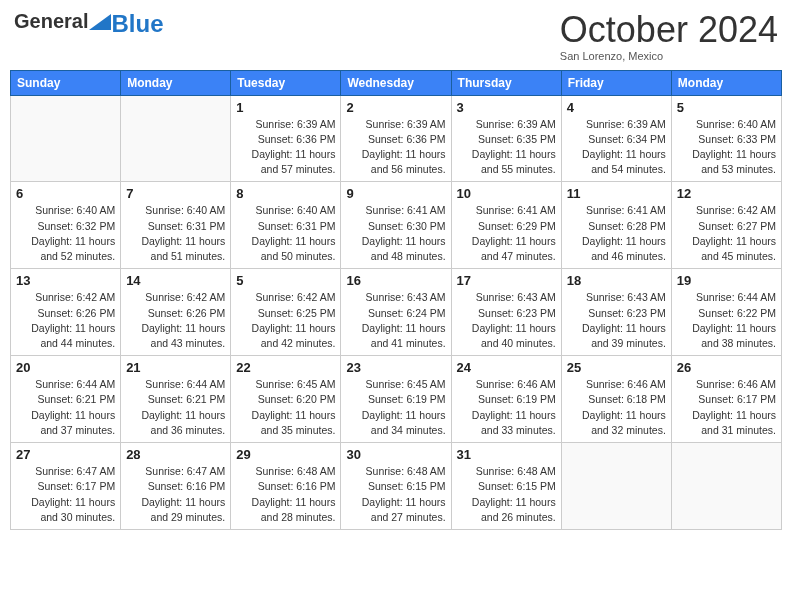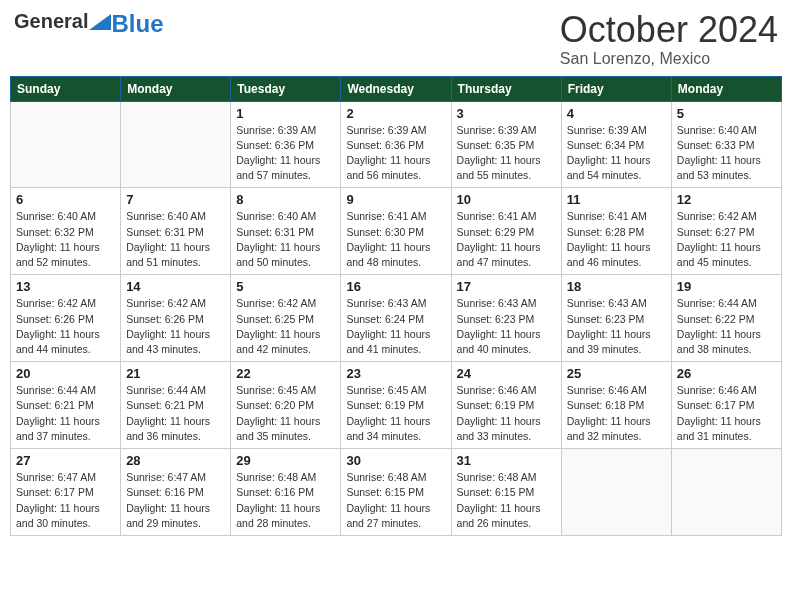--- a/index.html
+++ b/index.html
@@ -24,30 +24,30 @@
     }
     .title-section {
     }
     .month-year {
       font-size: 36px;
       font-weight: normal;
       color: #333;
       line-height: 1.1;
     }
     .location {
-      font-size: 16px;
+      font-size: 11px;
       color: #555;
     }
     .calendar {
       width: 100%;
       border-collapse: collapse;
       font-size: 11px;
     }
     .calendar th {
-      background-color: #14532d;
+      background-color: #3b82f6;
       color: #fff;
       text-align: left;
       padding: 5px 6px;
       font-size: 12px;
       font-weight: bold;
       border: 1px solid #1a5fa0;
     }
     .calendar td {
       border: 1px solid #ccc;
       vertical-align: top;
@@ -62,20 +62,21 @@
     .day-number {
       font-size: 13px;
       font-weight: bold;
       color: #222;
       margin-bottom: 2px;
     }
     .day-info {
       font-size: 10.5px;
       color: #333;
       line-height: 1.45;
+      text-align: right;
     }
     .logo-wrapper {
       display: flex;
       align-items: center;
     }
   </style>
 </head>
 <body>
 
 <div class="header">

